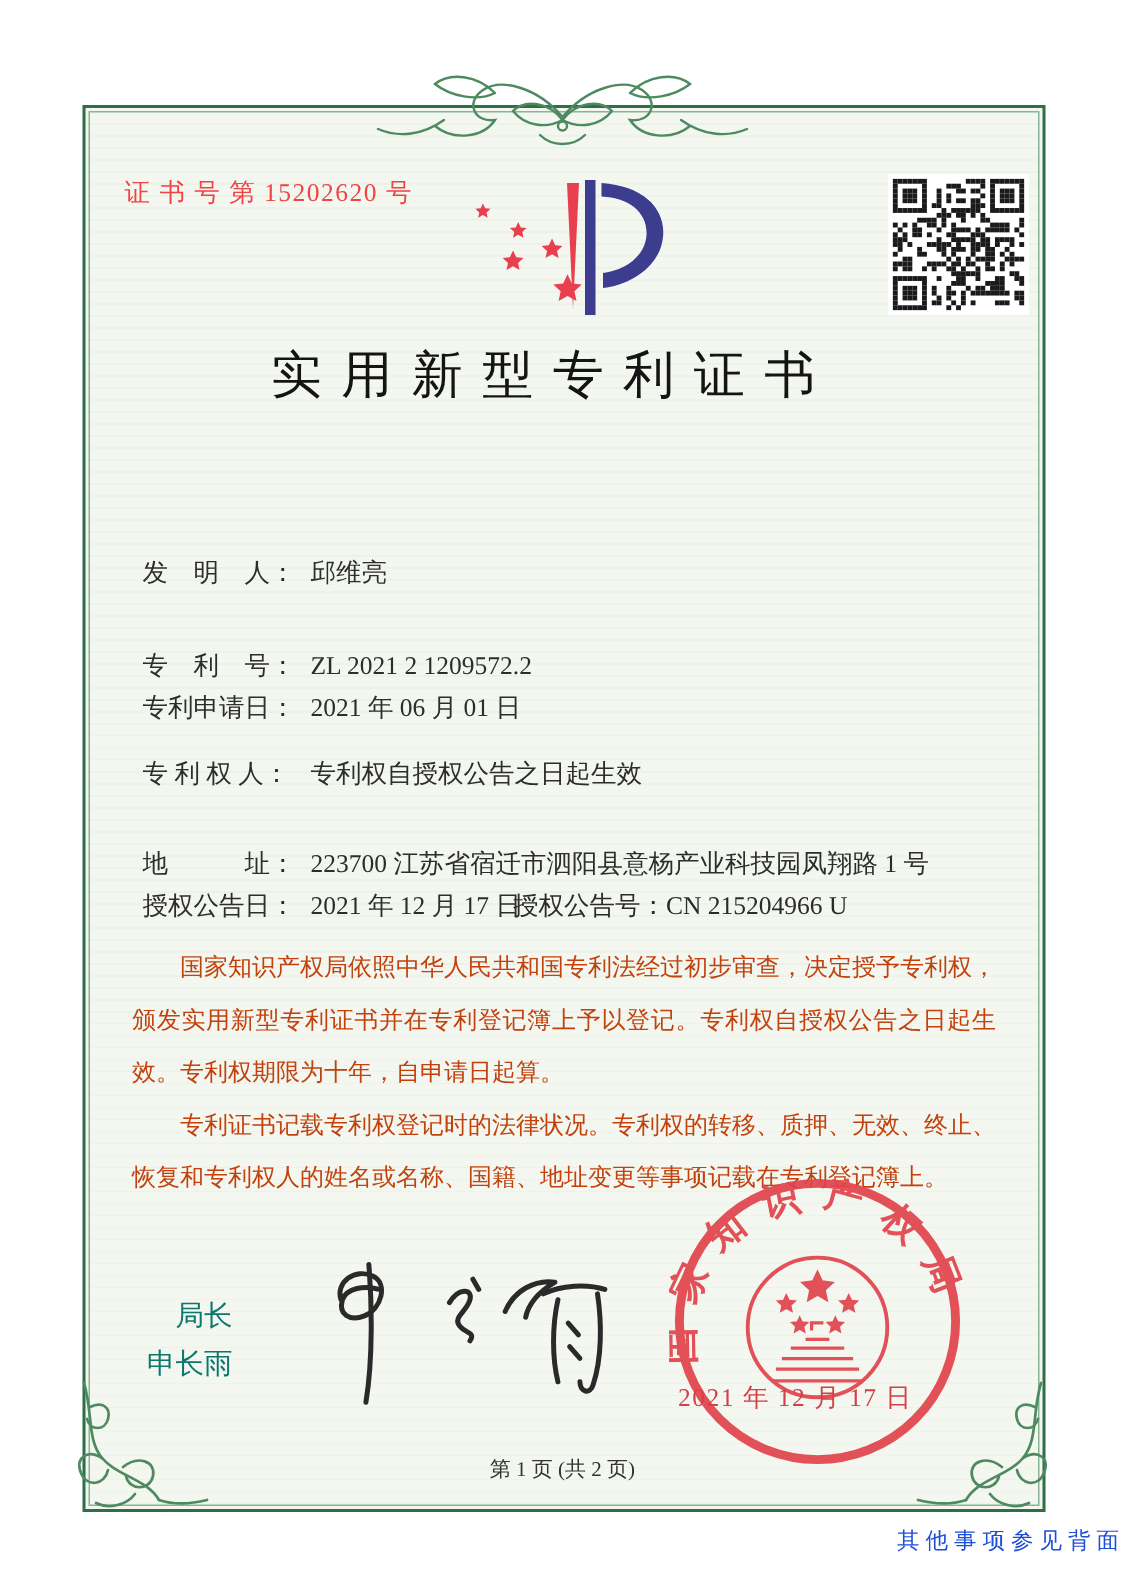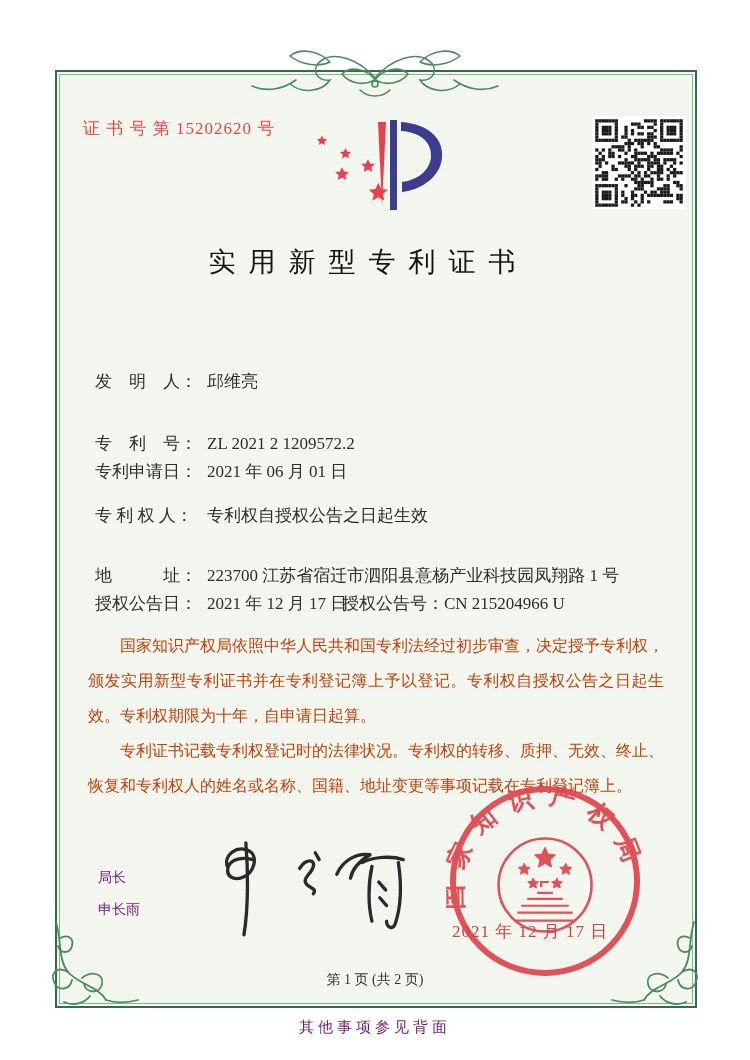--- a/index.html
+++ b/index.html
@@ -15,45 +15,45 @@
   .ornament-top{position:absolute;left:238px;top:40px;width:274px;height:62px;}
   .corner-flourish{position:absolute;width:100px;height:100px;}
   .corner-bl{left:42px;top:912px;}
   .corner-br{left:608px;top:912px;transform:scaleX(-1);}
 
   .cert-no{position:absolute;left:83px;top:117px;font-size:17px;letter-spacing:1px;color:#ef4444;}
 
   .logo{position:absolute;left:302px;top:110px;width:150px;height:108px;}
   .qr{position:absolute;left:592px;top:116px;width:94px;height:94px;background:#fff;}
 
-  .title{position:absolute;left:0;top:244px;width:737px;text-align:center;
-         font-size:27px;letter-spacing:13px;color:#141414;font-weight:500;}
+  .title{position:absolute;left:0;top:227px;width:737px;text-align:center;
+         font-size:34px;letter-spacing:13px;color:#141414;font-weight:500;}
 
   .field{position:absolute;left:95px;font-size:17px;color:#2d2d2d;white-space:nowrap;}
   .field .lbl{display:inline-block;min-width:108px;}
   .field .val{margin-left:4px;}
   .f0{top:324px;} .f1{top:370px;} .f2{top:432px;} .f3{top:460px;}
   .f4{top:504px;} .f5{top:564px;} .f6{top:592px;}
   .grant-right{position:absolute;left:342px;top:592px;font-size:17px;white-space:nowrap;}
 
   .body-text{position:absolute;left:88px;top:628px;width:576px;
          font-size:16px;line-height:35px;text-align:justify;color:#c2410c;}
   .body-text p{margin:0;text-indent:2em;}
 
-  .signer{position:absolute;left:98px;top:862px;font-size:14px;line-height:32px;color:#701a75;}
+  .signer{position:absolute;left:98px;top:862px;font-size:19px;line-height:32px;color:#0f766e;text-align:right;}
   .signature{position:absolute;left:198px;top:832px;width:215px;height:110px;}
 
   .seal{position:absolute;left:446px;top:782px;width:198px;height:198px;opacity:0.92;}
   .seal-date{position:absolute;left:452px;top:920px;font-size:17px;color:#d4404a;
          letter-spacing:1px;white-space:nowrap;}
 
   .footer-page{position:absolute;left:0;top:971px;width:750px;text-align:center;
          font-size:14px;color:#333;}
-  .footer-note{position:absolute;left:0;top:1018px;width:750px;text-align:center;
-         font-size:15px;letter-spacing:4px;color:#701a75;}
+  .footer-note{position:absolute;left:0;top:1018px;width:750px;text-align:right;
+         font-size:15px;letter-spacing:4px;color:#1d4ed8;}
 </style>
 </head>
 <body>
 
 <div class="page">
 
   <div class="frame">
     <div class="frame-inner"></div>
   </div>
 

